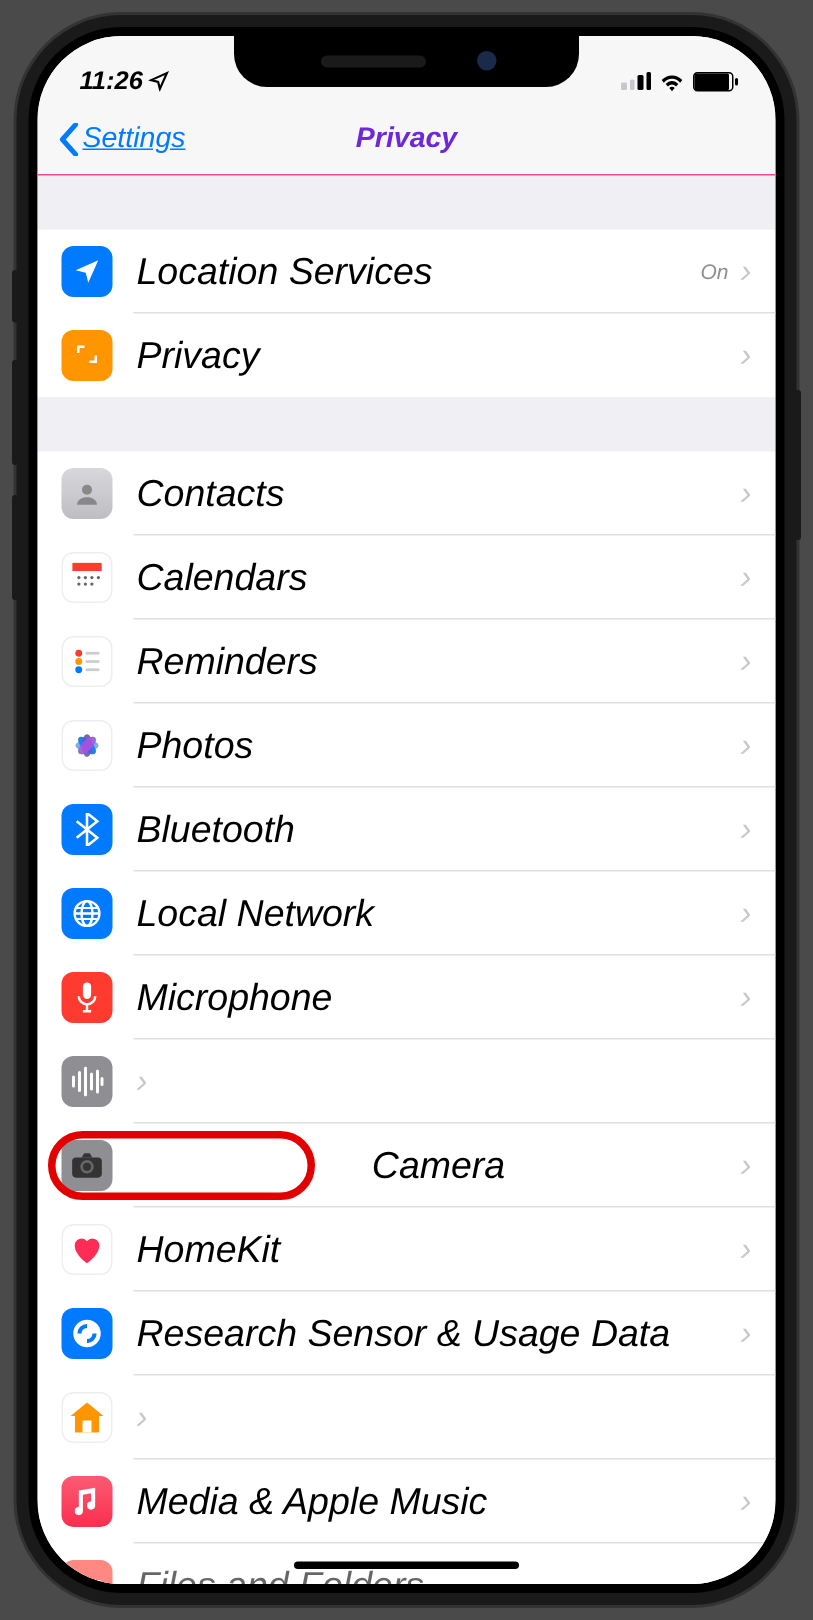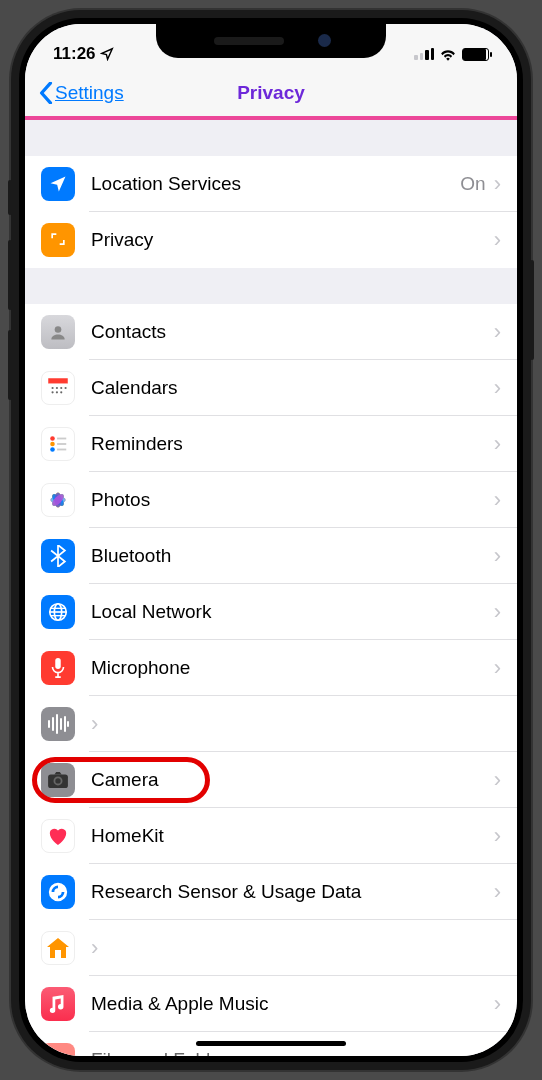--- a/index.html
+++ b/index.html
@@ -23,20 +23,21 @@
     position: relative;
     box-shadow: 0 0 0 2px #333;
   }
   .phone-inner {
     width: 100%;
     height: 100%;
     background: #000;
     border-radius: 62px;
     padding: 6px;
     position: relative;
+    font-style: italic;
   }
   .screen {
     width: 100%;
     height: 100%;
     background: #efeff4;
     border-radius: 56px;
     overflow: hidden;
     position: relative;
   }
   .notch {
@@ -81,21 +82,21 @@
     font-weight: 600;
     font-size: 17px;
   }
   .status-left { display: flex; align-items: center; gap: 4px; }
   .status-right { display: flex; align-items: center; gap: 5px; }
   .nav-bar {
     display: flex;
     align-items: center;
     padding: 8px 14px 12px;
     background: #f7f7f7;
-    border-bottom: 4px solid #ec4899;
+    border-bottom: 1px solid #ec4899;
     position: relative;
   }
   .back-btn {
     display: flex;
     align-items: center;
     gap: 2px;
     color: #007aff;
     font-size: 19px;
   }
   .back-btn span.label { text-decoration: underline; }
@@ -137,25 +138,25 @@
     margin-right: 16px;
     flex-shrink: 0;
     display: flex;
     align-items: center;
     justify-content: center;
     font-size: 20px;
     color: #fff;
   }
   .row .label {
     flex: 1;
-    font-size: 19px;
+    font-size: 25px;
     color: #000;
   }
   .row .value {
-    font-size: 19px;
+    font-size: 14px;
     color: #8e8e93;
     margin-right: 8px;
   }
   .chevron {
     color: #c7c7cc;
     font-size: 22px;
   }
   .highlight {
     position: absolute;
     border: 5px solid #e20000;
@@ -388,21 +389,21 @@
                   <line x1="11" y1="1" x2="11" y2="19"></line>
                   <line x1="15" y1="5" x2="15" y2="15"></line>
                   <line x1="19" y1="3" x2="19" y2="17"></line>
                   <line x1="22" y1="8" x2="22" y2="12"></line>
                 </g>
               </svg>
         </div>
         <div class="chevron">›</div>
       </div>
 
-      <div class="row" style="position:relative;">
+      <div class="row" style="position:relative;text-align:center;">
         <div class="icon ic-camera">
           <svg width="22" height="18" viewBox="0 0 24 20">
                 <rect x="1" y="4" width="22" height="15" rx="3" fill="#333"></rect>
                 <path d="M8 4l2-3h4l2 3" fill="#333"></path>
                 <circle cx="12" cy="11" r="5" fill="#666"></circle>
                 <circle cx="12" cy="11" r="3" fill="#333"></circle>
               </svg>
         </div>
         <div class="label">Camera</div>
         <div class="chevron">›</div>

